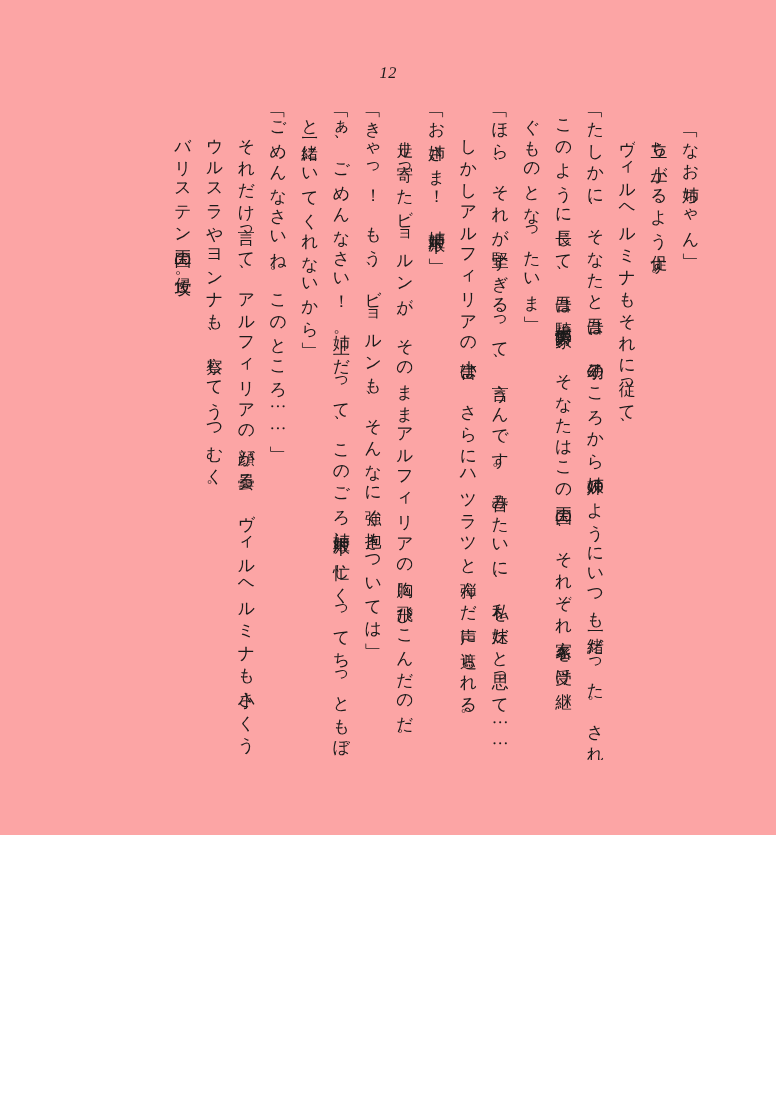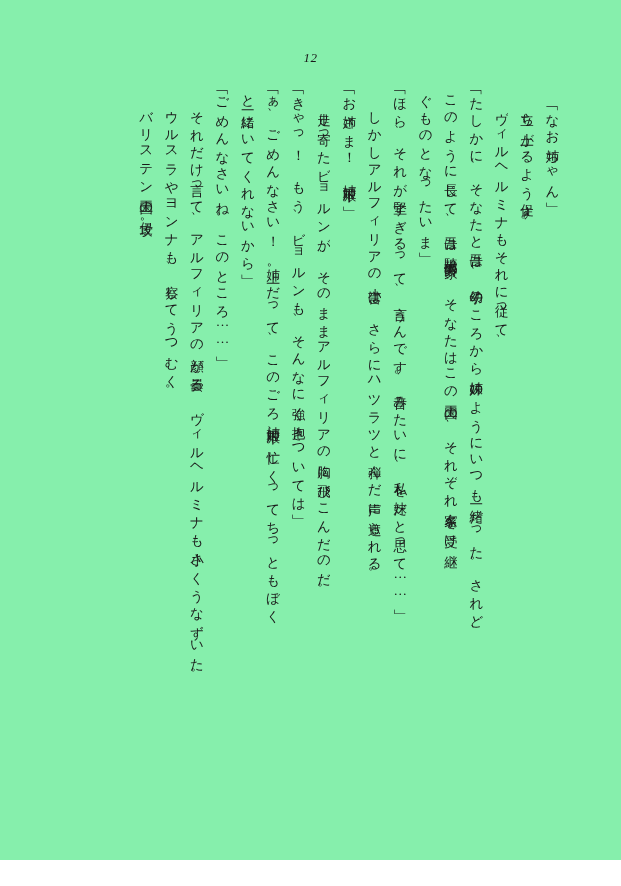--- a/index.html
+++ b/index.html
@@ -10,22 +10,22 @@
   body {
     width: 621px;
     height: 886px;
     font-family: "Liberation Serif", "DejaVu Serif", serif;
     color: #1a1a1a;
     overflow: hidden;
   }
   .page {
     position: relative;
     width: 621px;
-    height: 860px;
-    background: #86efac;
+    height: 668px;
+    background: #fca5a5;
     box-sizing: border-box;
   }
   .page-number {
     position: absolute;
     top: 50px;
     left: 0;
     right: 0;
     text-align: center;
     font-family: "Liberation Serif", "DejaVu Serif", serif;
     font-style: italic;

